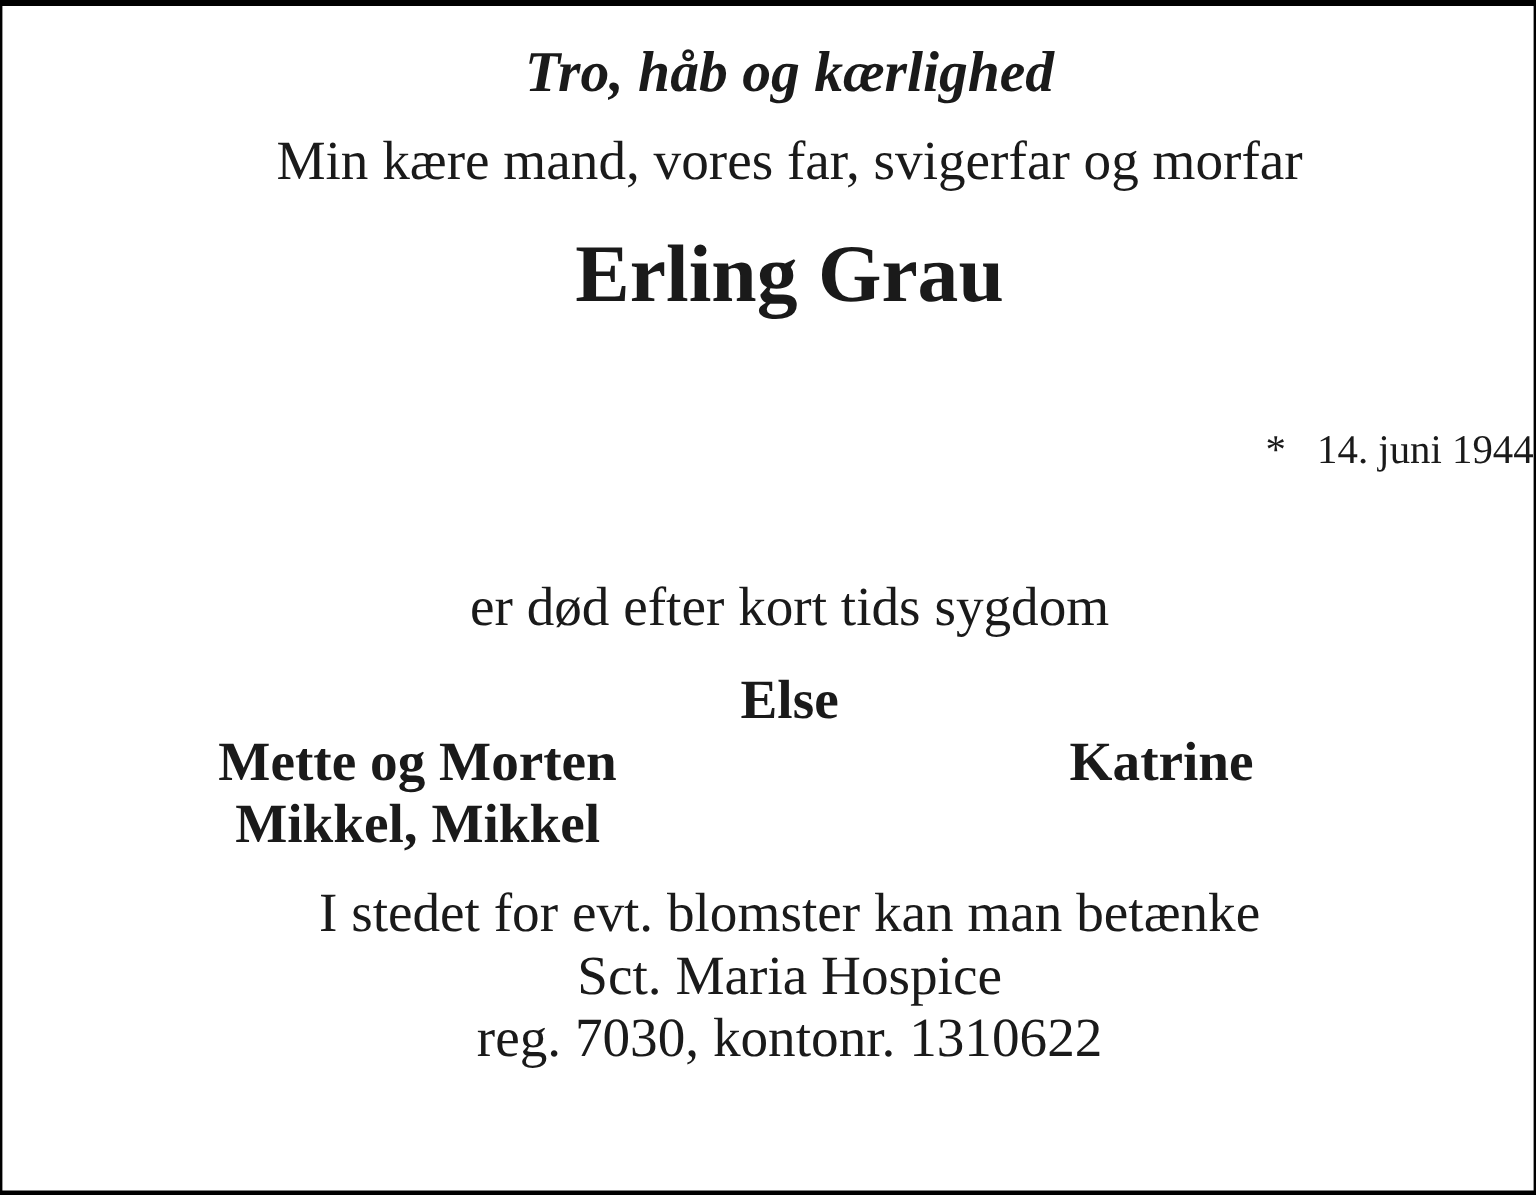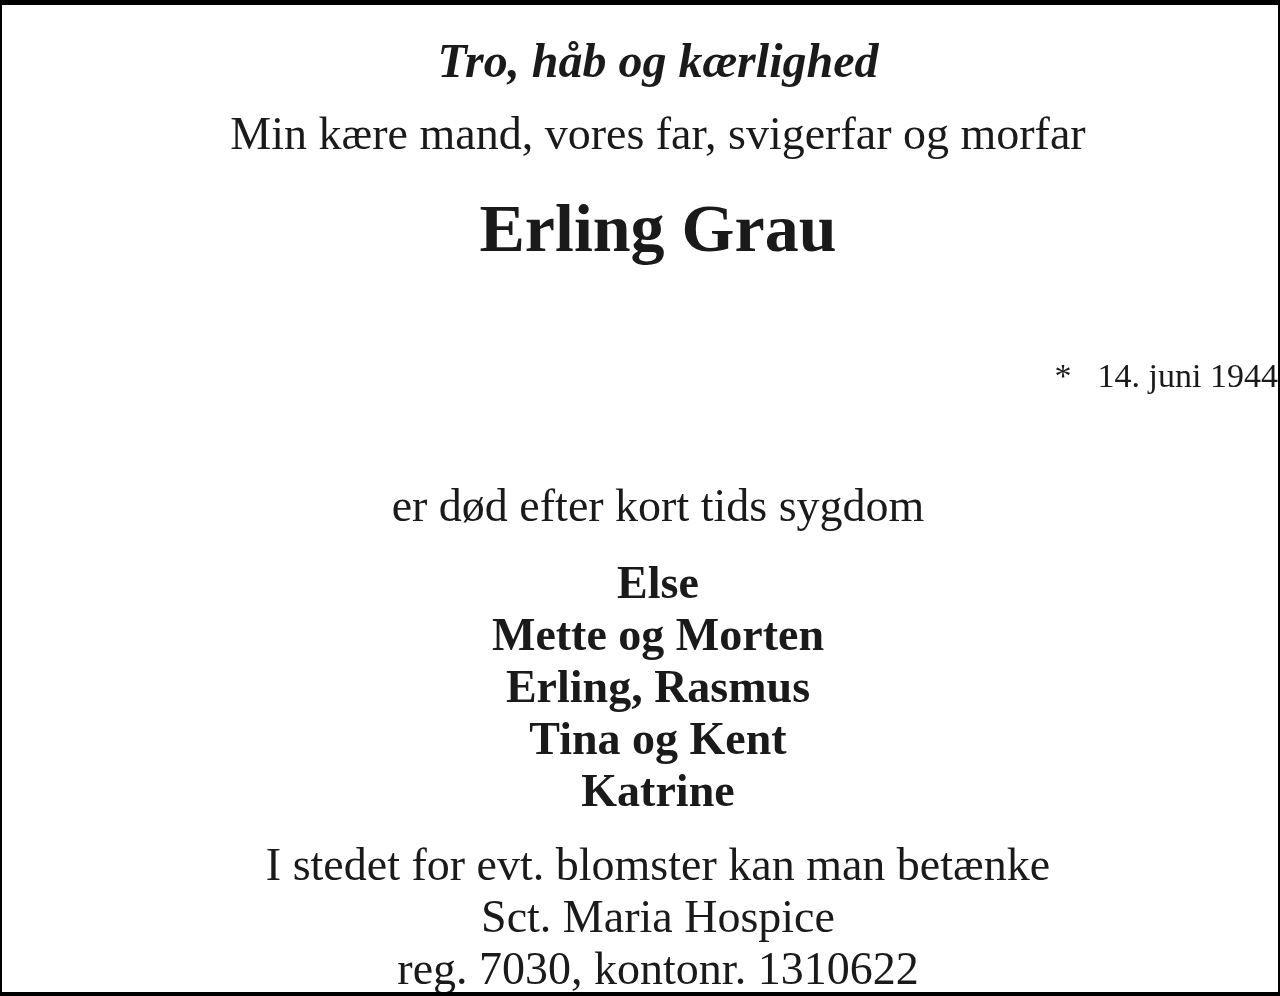--- a/index.html
+++ b/index.html
@@ -61,21 +61,21 @@
     line-height: 54px;
   }
   .mourner-primary {
     margin-top: 24px;
     font-size: 46px;
     line-height: 52px;
     font-weight: bold;
   }
   .mourner-columns {
     display: flex;
-    flex-direction: column;
+    flex-direction: row;
   }
   .mourner-col {
     flex: 0 0 50%;
     font-size: 46px;
     line-height: 52px;
     font-weight: bold;
   }
   .ceremony {
     margin-top: 8px;
     font-size: 46px;
@@ -102,24 +102,23 @@
     <span class="birth-symbol">*</span><span>14. juni 1944</span>
   </div>
 
   <div class="line death-line">er død efter kort tids sygdom</div>
 
   <div class="line mourner-primary">Else</div>
 
   <div class="mourner-columns">
     <div class="mourner-col">
       <div class="line">Mette og Morten</div>
-      <div class="line">Erling, Rasmus</div>
+      <div class="line">Mikkel, Mikkel</div>
     </div>
     <div class="mourner-col">
-      <div class="line">Tina og Kent</div>
       <div class="line">Katrine</div>
     </div>
   </div>
 
 
   <div class="donation">
     <div class="line">I stedet for evt. blomster kan man betænke</div>
     <div class="line">Sct. Maria Hospice</div>
     <div class="line">reg. 7030, kontonr. 1310622</div>
 

